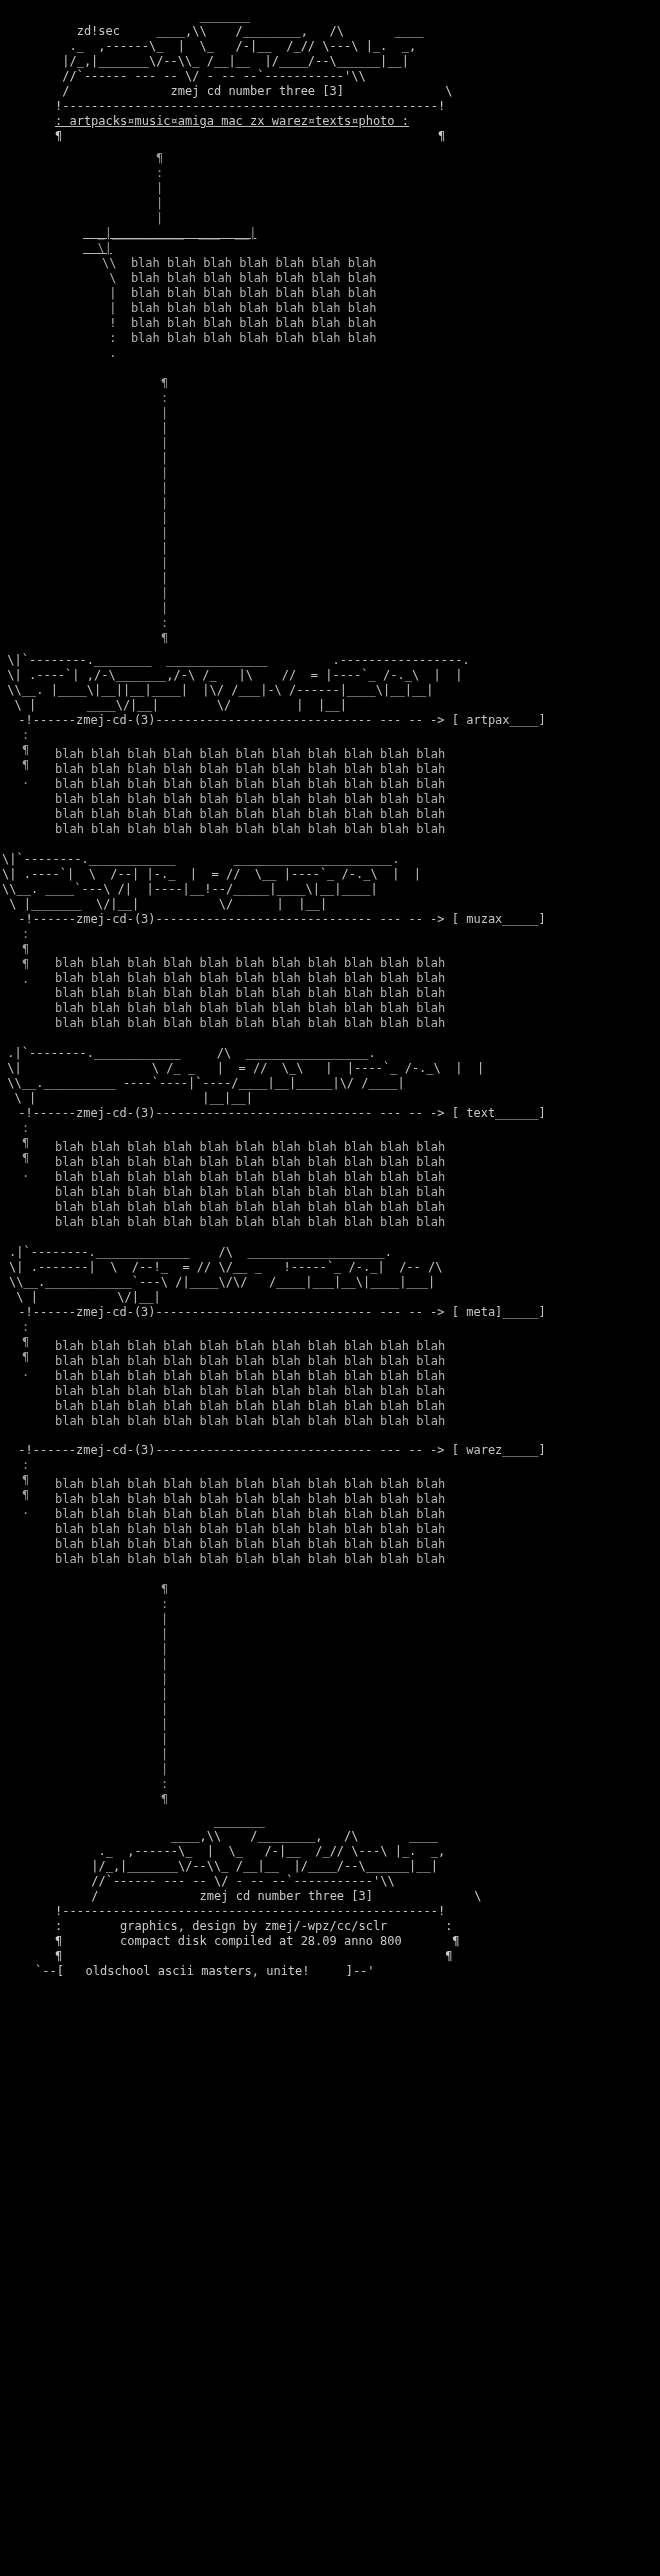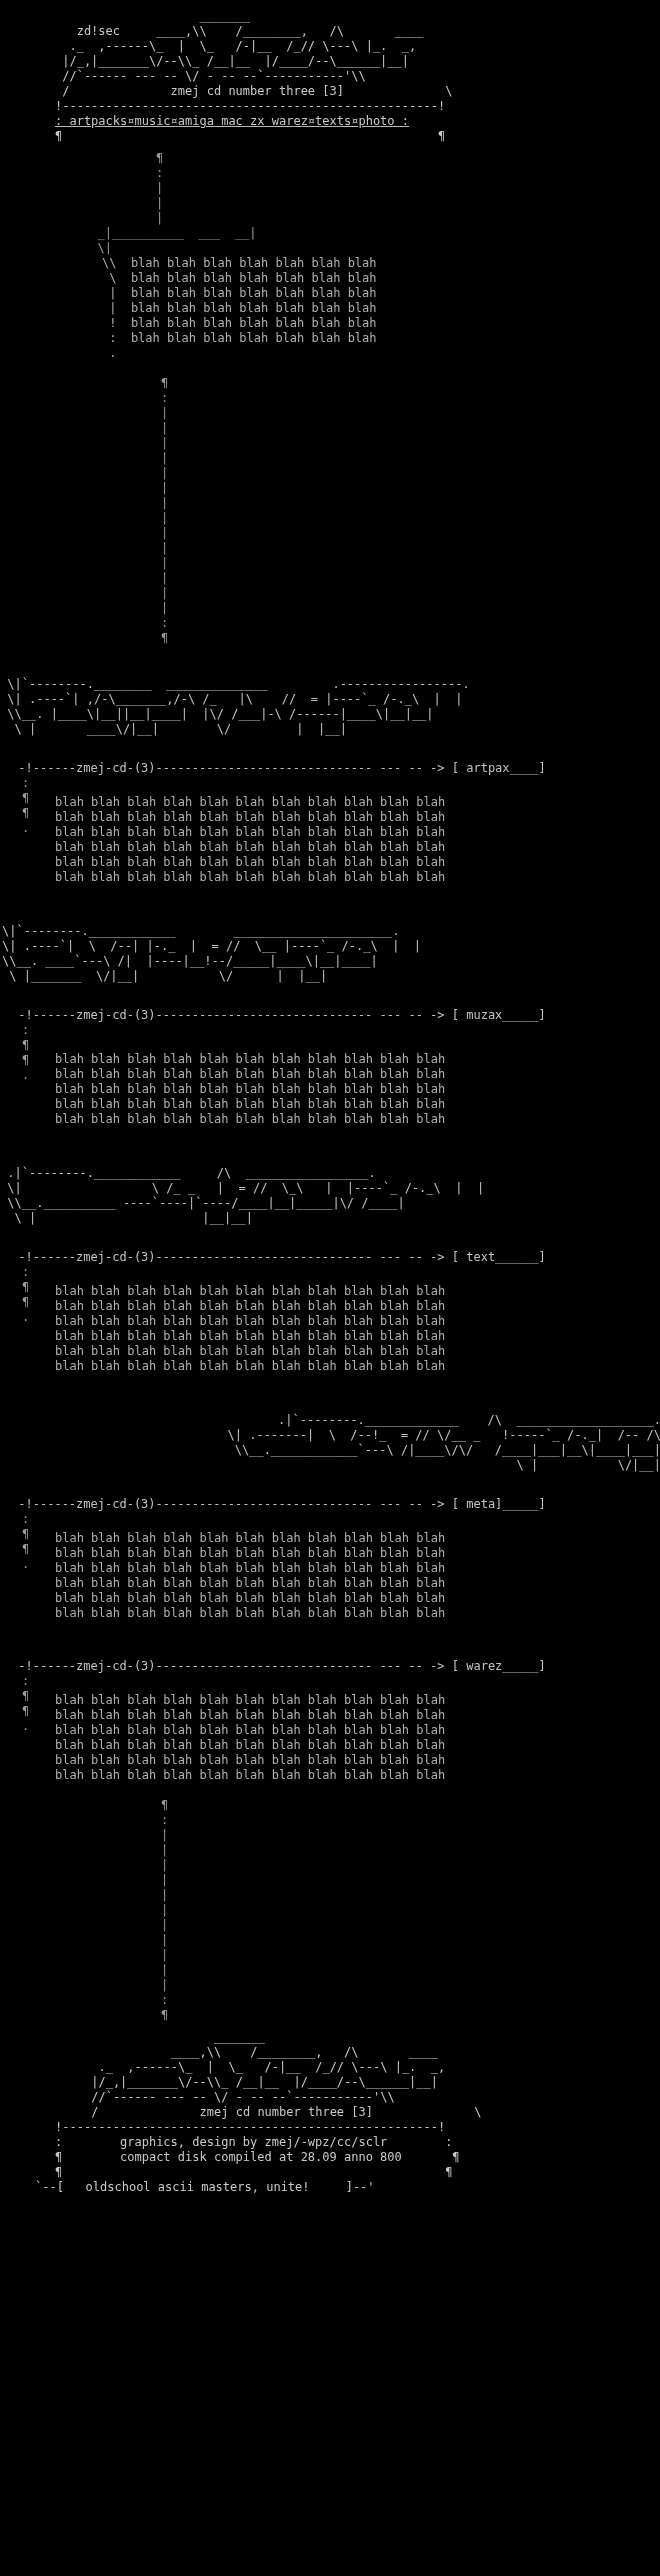--- a/index.html
+++ b/index.html
@@ -29,21 +29,21 @@
     line-height: 15px;
     letter-spacing: 0px;
     white-space: pre;
     color: #b9b9b9;
   }
   .block {
     display: block;
     padding-left: 7.3px;
   }
   .header-block pre { color: #c9c9c9; }
-  .section-head pre { color: #c4c4c4; margin-top: 24px; }
+  .section-head pre { color: #c4c4c4; }
   .body-text pre { color: #b0b0b0; }
   .footer-block pre { color: #c9c9c9; }
   .connector pre { color: #9a9a9a; }
   .spacer-16 { height: 14.7px; }
   .spacer-8 { height: 7.3px; }
 </style>
 </head>
 <body style="background: rgb(0, 0, 0); color: rgb(184, 184, 184);">
 
 <div class="page">
@@ -68,21 +68,21 @@
 
   <div class="spacer-8"></div>
 
   <div class="block connector" style="padding-left:156px;">
     <pre>¶
 :
 |
 |
 |</pre>
   </div>
-  <div class="block connector" style="padding-left:83px;">
+  <div class="block connector" style="padding-left:83px;text-decoration:underline;">
     <pre>  _|__________  ___  __|
   \|</pre>
   </div>
 
   <div class="block body-text" style="padding-left:83px;margin-left:19px;">
     <pre>\\  blah blah blah blah blah blah blah
  \  blah blah blah blah blah blah blah
  |  blah blah blah blah blah blah blah
  |  blah blah blah blah blah blah blah
  !  blah blah blah blah blah blah blah
@@ -194,21 +194,21 @@
 blah blah blah blah blah blah blah blah blah blah blah
 blah blah blah blah blah blah blah blah blah blah blah
 blah blah blah blah blah blah blah blah blah blah blah
 blah blah blah blah blah blah blah blah blah blah blah</pre>
       </div>
     </div>
 
     <div class="spacer-16"></div>
 
     <div class="section">
-      <div class="block section-head" style="padding-left:9px;text-align:right;">
+      <div class="block section-head" style="padding-left:9px;">
         <pre>.|`--------._____________    /\  ___________________.
 \| .-------|  \  /--!_  = // \/__ _   !-----`_ /-._|  /-- /\
 \\__.____________`---\ /|____\/\/   /____|___|__\|____|___|
  \ |           \/|__|</pre>
       </div>
       <div class="block section-head" style="padding-left:18.3px;">
         <pre>-!------zmej-cd-(3)------------------------------ --- -- -&gt; [ meta]_____]</pre>
       </div>
       <div class="block connector" style="padding-left:22px;">
         <pre>:

